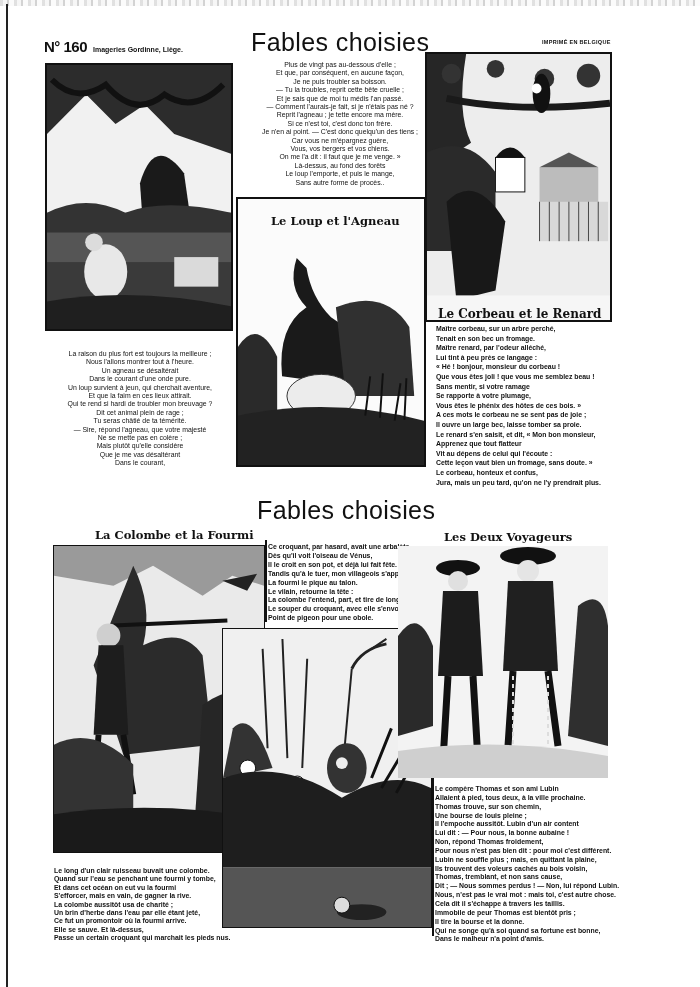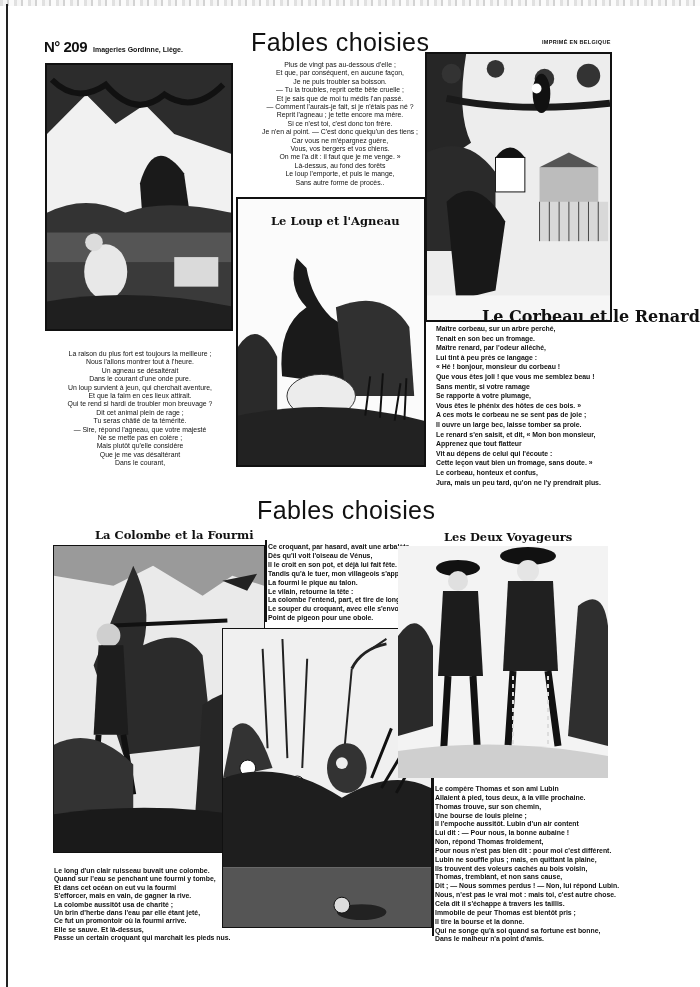--- a/index.html
+++ b/index.html
@@ -20,21 +20,21 @@
   .illus svg { display:block; width:100%; height:100%; }
   .ruleline { background:#111; }
 </style>
 </head>
 <body>
 
 <div class="abs topstrip"></div>
 <div class="abs leftrule"></div>
 
 <div class="abs issue">
-  <span>N° 209</span><span class="pub">Imageries Gordinne, Liège.</span>
+  <span>N° 160</span><span class="pub">Imageries Gordinne, Liège.</span>
 </div>
 <div class="abs imprime">IMPRIMÉ EN BELGIQUE</div>
 
 <div class="abs bigtitle" style="left:251px; top:28px;">Fables choisies</div>
 
 <div class="abs illus" style="left:45px; top:63px; width:188px; height:268px;">
   <svg viewBox="0 0 188 268" preserveAspectRatio="none">
     <rect width="188" height="268" fill="#f1f1f1"></rect>
     <path d="M0 0 L188 0 L188 90 L130 70 L100 40 L70 60 L40 30 L0 70Z" fill="#2c2c2c"></path>
     <path d="M5 15 Q30 40 60 20 Q90 55 120 30 Q150 50 180 20" stroke="#111" stroke-width="6" fill="none"></path>
@@ -112,21 +112,21 @@
     <path d="M70 105 Q85 85 100 105Z" fill="#111"></path>
     <rect x="115" y="115" width="60" height="40" fill="#bcbcbc"></rect>
     <path d="M115 115 L145 100 L175 115Z" fill="#555"></path>
     <path d="M0 100 Q40 80 70 120 L70 200 L0 200Z" fill="#2a2a2a"></path>
     <path d="M20 150 Q50 120 80 170 L70 240 L30 250Z" fill="#181818"></path>
     <rect x="115" y="150" width="70" height="40" fill="#d8d8d8"></rect>
     <path d="M115 150 v40 M125 150 v40 M135 150 v40 M145 150 v40 M155 150 v40 M165 150 v40 M175 150 v40" stroke="#444" stroke-width="1"></path>
     <rect x="0" y="245" width="187" height="25" fill="#f6f6f6"></rect>
   </svg>
 </div>
-<div class="abs subtitle" style="left:482px; top:307px; font-size:16px;">Le Corbeau et le Renard</div>
+<div class="abs subtitle" style="left:438px; top:307px; font-size:12px;">Le Corbeau et le Renard</div>
 
 <div class="abs prose" style="left:436px; top:324px; line-height:9.6px;">
   <div>Maître corbeau, sur un arbre perché,</div>
   <div>Tenait en son bec un fromage.</div>
   <div>Maître renard, par l'odeur alléché,</div>
   <div>Lui tint à peu près ce langage :</div>
   <div>« Hé ! bonjour, monsieur du corbeau !</div>
   <div>Que vous êtes joli ! que vous me semblez beau !</div>
   <div>Sans mentir, si votre ramage</div>
   <div>Se rapporte à votre plumage,</div>

